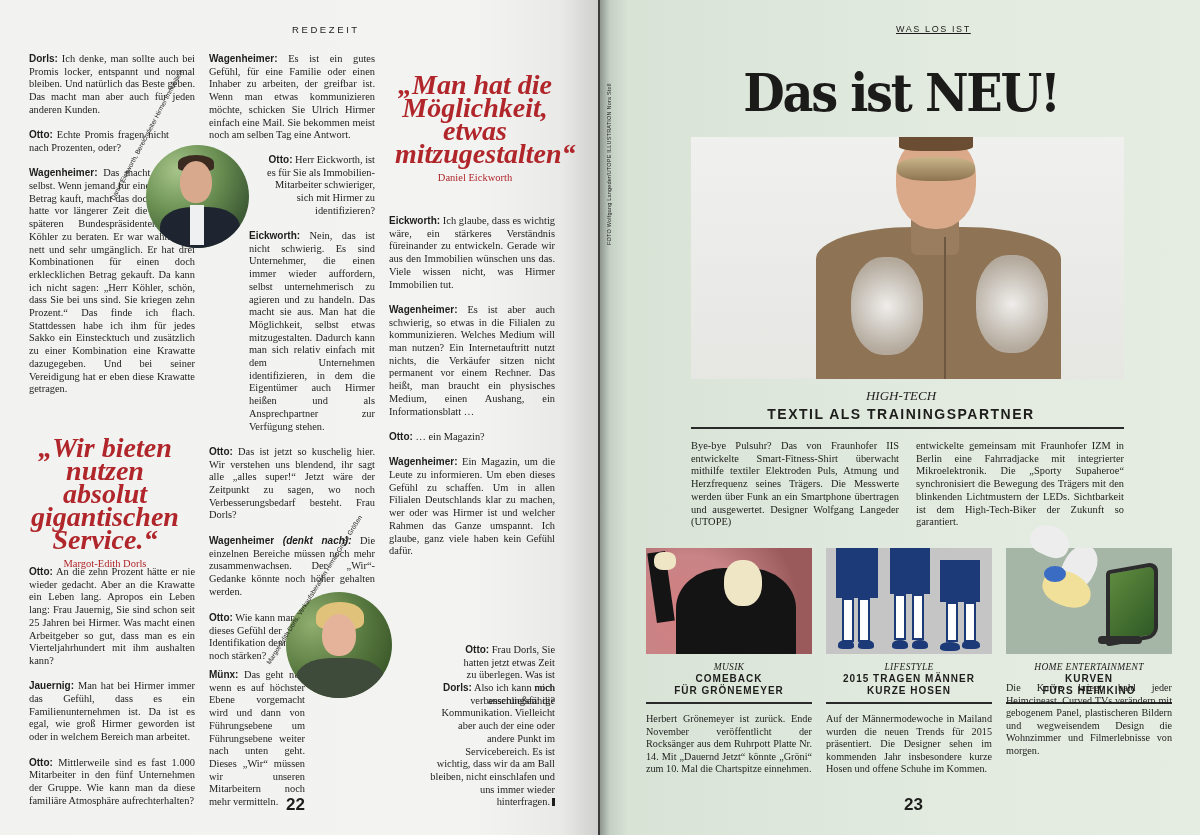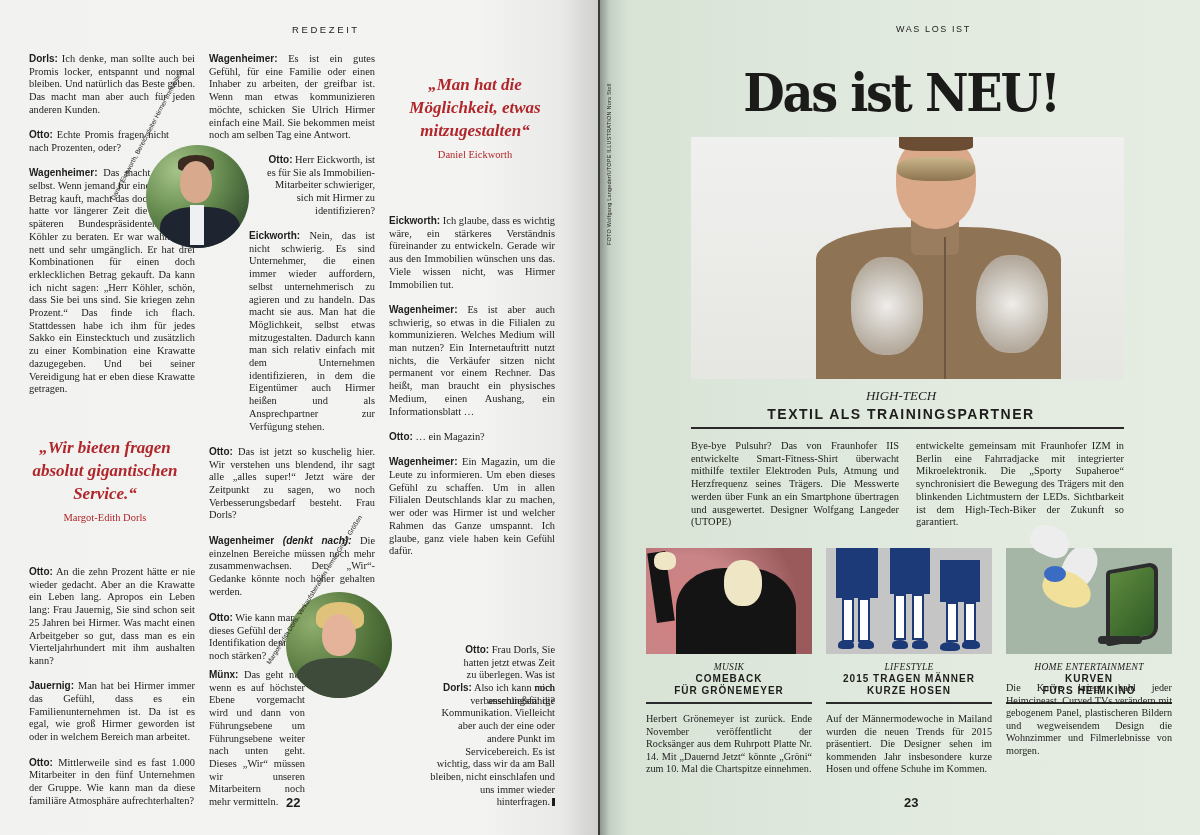--- a/index.html
+++ b/index.html
@@ -5,47 +5,47 @@
   * { box-sizing: border-box; margin: 0; padding: 0; }
   html, body { width: 1200px; height: 835px; overflow: hidden; background: #2a2a2a; }
   body { position: relative; font-family: "Liberation Serif", "DejaVu Serif", serif; color: #1d1d1b; }
 
   .page { position: absolute; top: 0; height: 835px; }
   .page-left { left: 0; width: 598px; background: linear-gradient(to right, #f2f2f1 0%, #f3f3f2 80%, #e9e9e8 94%, #cfcfce 100%); }
   .page-right { left: 598px; width: 602px; background: linear-gradient(to right, #8f968f 0px, #c5d0c5 10px, #d8e3d6 28px, #e3ebe0 60%, #e5ede2 100%); border-left: 2px solid #3a3a3a; }
 
   .running-head { position: absolute; top: 24px; font-family: "Liberation Sans", sans-serif; font-size: 9.5px; letter-spacing: 2.6px; text-transform: uppercase; color: #1d1d1b; padding-left: 24px; }
   .page-left .running-head { left: 268px; }
-  .page-right .running-head { left: 272px; letter-spacing: 1.6px; font-size: 9px; }
+  .page-right .running-head { left: 272px; letter-spacing: 1.6px; font-size: 9px; text-decoration: underline; }
 
   .txt { position: absolute; font-size: 10.4px; line-height: 12.7px; text-align: justify; hyphens: auto; }
   .txt p { margin-bottom: 12.7px; }
   .txt p:last-child { margin-bottom: 0; }
   .spk { font-family: "Liberation Sans", sans-serif; font-weight: bold; font-size: 10px; }
   .spk-it { font-style: italic; }
 
   .pull { position: absolute; text-align: center; color: #b0262a; font-family: "Liberation Serif", serif; font-style: italic; font-weight: bold; }
-  .pull .q { display: block; font-size: 17px; line-height: 23px; }
+  .pull .q { display: block; font-size: 28px; line-height: 23px; }
   .pull .who { display: block; font-style: normal; font-weight: normal; font-size: 10.5px; margin-top: 7px; }
 
   .portrait { position: absolute; border-radius: 50%; overflow: hidden; }
   .portrait-1 { left: 146px; top: 145px; width: 103px; height: 103px; background: radial-gradient(circle at 30% 25%, #a6c489 0%, #6a8f52 40%, #3e5b35 75%); }
   .portrait-2 { left: 286px; top: 592px; width: 106px; height: 106px; background: radial-gradient(circle at 25% 30%, #8fae6e 0%, #5b7c42 45%, #3c5a2a 80%); }
   .face { position: absolute; border-radius: 50% 50% 45% 45%; }
   .portrait-1 .face { left: 34px; top: 16px; width: 32px; height: 42px; background: #d9a98d; }
   .portrait-1 .hair { position: absolute; left: 32px; top: 10px; width: 36px; height: 16px; border-radius: 50% 50% 20% 20%; background: #3b2a20; }
   .portrait-1 .body { position: absolute; left: 14px; top: 62px; width: 80px; height: 50px; border-radius: 40% 40% 0 0; background: #1e2530; }
   .portrait-1 .shirt { position: absolute; left: 44px; top: 60px; width: 14px; height: 40px; background: #eef0f2; }
   .portrait-2 .face { left: 36px; top: 22px; width: 34px; height: 42px; background: #e4b39a; }
   .portrait-2 .hair { position: absolute; left: 30px; top: 10px; width: 48px; height: 28px; border-radius: 50% 50% 30% 30%; background: #e0c27a; }
   .portrait-2 .body { position: absolute; left: 10px; top: 66px; width: 88px; height: 50px; border-radius: 40% 40% 0 0; background: #3e4a3a; }
 
   .arc-cap { position: absolute; font-family: "Liberation Sans", sans-serif; font-size: 6.5px; color: #1d1d1b; white-space: nowrap; }
 
-  .folio { position: absolute; top: 795px; font-family: "Liberation Sans", sans-serif; font-weight: bold; font-size: 13px; }
+  .folio { position: absolute; top: 795px; font-family: "Liberation Sans", sans-serif; font-weight: bold; font-size: 17px; }
   .page-left .folio { left: 286px; }
   .page-right .folio { left: 304px; }
 
   .end-mark { display: inline-block; width: 3px; height: 8px; background: #1d1d1b; vertical-align: -1px; margin-left: 2px; }
 
   
   .headline { position: absolute; top: 62px; left: 0; width: 602px; text-align: center; font-family: "DejaVu Serif", "Liberation Serif", serif; font-weight: bold; font-size: 52px; letter-spacing: -2.5px; color: #1b1b1a; transform: scaleX(0.92); }
   .credit { position: absolute; left: 6px; top: 245px; transform: rotate(-90deg); transform-origin: left top; font-family: "Liberation Sans", sans-serif; font-size: 5.5px; letter-spacing: 0.2px; color: #1d1d1b; white-space: nowrap; }
 
   .hero { position: absolute; left: 91px; top: 137px; width: 433px; height: 242px; background: linear-gradient(to bottom, #f0f0ee, #e6e6e3); overflow: hidden; }
@@ -105,21 +105,21 @@
 
   <div class="portrait portrait-1">
     <div class="hair"></div>
     <div class="face"></div>
     <div class="body"></div>
     <div class="shirt"></div>
   </div>
   <div class="arc-cap" style="left:112px; top:196px; transform:rotate(-62deg); transform-origin:left center;">Daniel Eickworth, Bereichsleiter Hirmer Immobilien</div>
 
   <div class="pull" style="left:30px; top:436px; width:150px;">
-    <span class="q">„Wir bieten fragen absolut gigantischen Service.“</span>
+    <span class="q">„Wir bieten nutzen absolut gigantischen Service.“</span>
     <span class="who">Margot-Edith Dorls</span>
   </div>
 
   <div class="txt" style="left:29px; top:566px; width:166px;">
     <p><span class="spk">Otto:</span><span> An die zehn Prozent hätte er nie wieder gedacht. Aber an die Krawatte ein Leben lang. Apropos ein Leben lang: Frau Jauernig, Sie sind schon seit 25 Jahren bei Hirmer. Was macht einen Arbeitgeber so gut, dass man es ein Vierteljahrhundert mit ihm aushalten kann?</span></p>
     <p><span class="spk">Jauernig:</span><span> Man hat bei Hirmer immer das Gefühl, dass es ein Familienunternehmen ist. Da ist es egal, wie groß Hirmer geworden ist oder in welchem Bereich man arbeitet.</span></p>
     <p><span class="spk">Otto:</span><span> Mittlerweile sind es fast 1.000 Mitarbeiter in den fünf Unternehmen der Gruppe. Wie kann man da diese familiäre Atmosphäre aufrechterhalten?</span></p>
   </div>
 
   <div class="txt" style="left:209px; top:53px; width:166px;">

